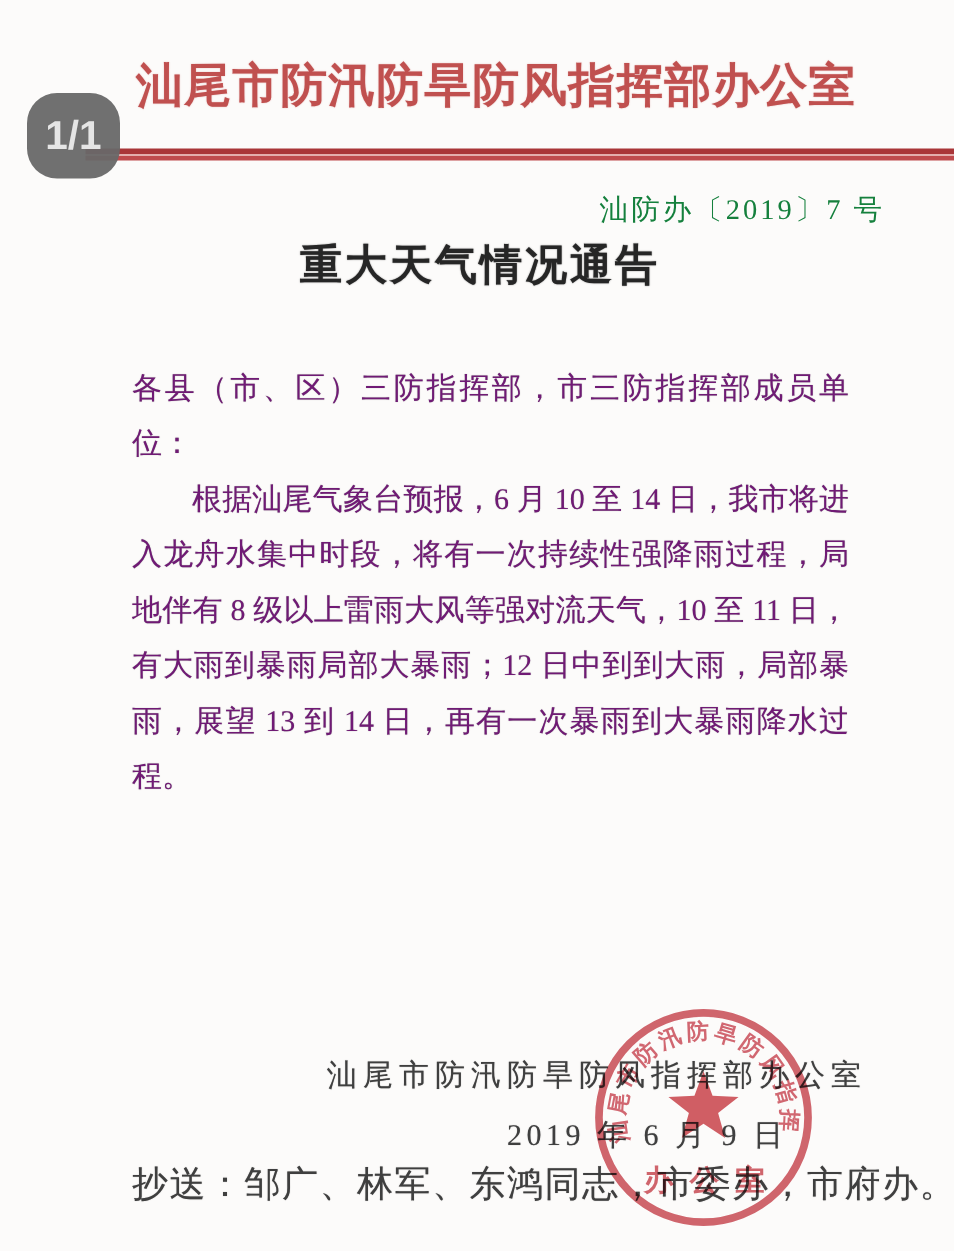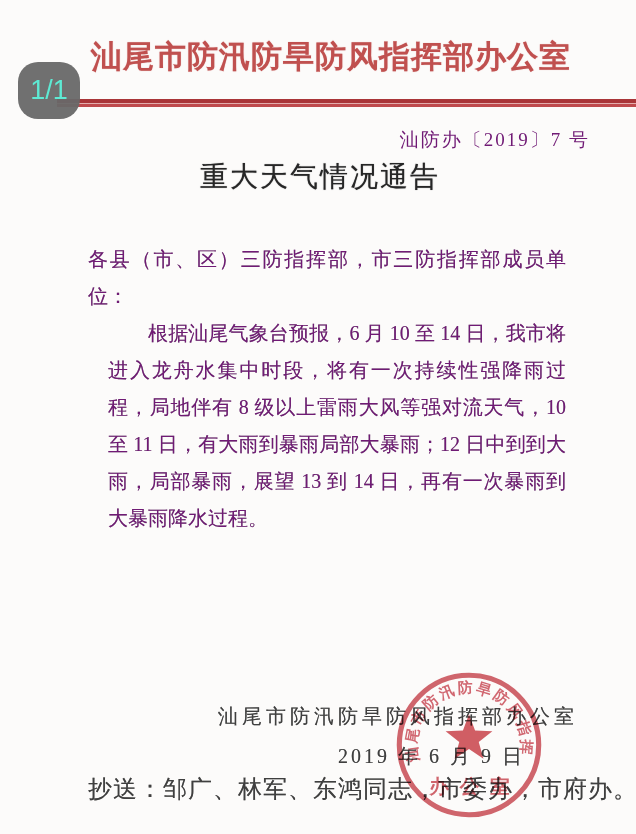--- a/index.html
+++ b/index.html
@@ -19,55 +19,55 @@
     text-align:center;padding-left:26px;box-sizing:border-box;
     font-size:31px;font-weight:bold;letter-spacing:1px;
     color:#c0504f;
     text-shadow:0 0 1px rgba(192,80,79,.45);
     white-space:nowrap;
   }
   .page-badge{
     position:absolute;top:62px;left:18px;
     width:62px;height:57px;border-radius:20px;
     background:rgba(104,104,104,.95);
-    color:#5eead4;
+    color:#e5e5e5;
     font-family:"Liberation Sans","DejaVu Sans",sans-serif;
-    font-size:27px;font-weight:normal;
+    font-size:27px;font-weight:bold;
     display:flex;align-items:center;justify-content:center;
     z-index:5;
   }
   .red-rule{
     position:absolute;top:99px;left:57px;right:0;height:8px;
     background:linear-gradient(180deg,
       #a93538 0 48%,
       #e3adad 48% 66%,
       #bf4a4d 66% 100%);
     z-index:2;
   }
   .doc-number{
     position:absolute;top:127px;right:46px;
-    font-size:19px;color:#701a75;letter-spacing:2px;
+    font-size:19px;color:#15803d;letter-spacing:2px;
     white-space:nowrap;
   }
   .doc-title{
     position:absolute;top:158px;left:0;width:636px;
     text-align:center;padding-left:4px;box-sizing:border-box;
-    font-size:28px;font-weight:normal;letter-spacing:2px;
+    font-size:28px;font-weight:bold;letter-spacing:2px;
     color:#262626;
     text-shadow:0 0 1px rgba(0,0,0,.55);
   }
   
   .body-text{
     position:absolute;top:241px;left:88px;width:478px;
     font-size:20px;line-height:37px;color:#701a75;
     text-align:justify;
     text-shadow:0 0 .6px rgba(60,60,60,.55);
   }
   .body-text p{margin:0;}
-  .body-text p.indent{text-indent:2em;margin-left:20px;}
+  .body-text p.indent{text-indent:2em;}
   
   .sign-org{
     position:absolute;top:703px;right:58px;
     font-size:20px;letter-spacing:4px;color:#3f3f3f;
     white-space:nowrap;z-index:1;
     text-shadow:0 0 .6px rgba(60,60,60,.55);
   }
   .sign-date{
     position:absolute;top:743px;right:111px;
     font-size:20px;letter-spacing:3px;color:#3f3f3f;

